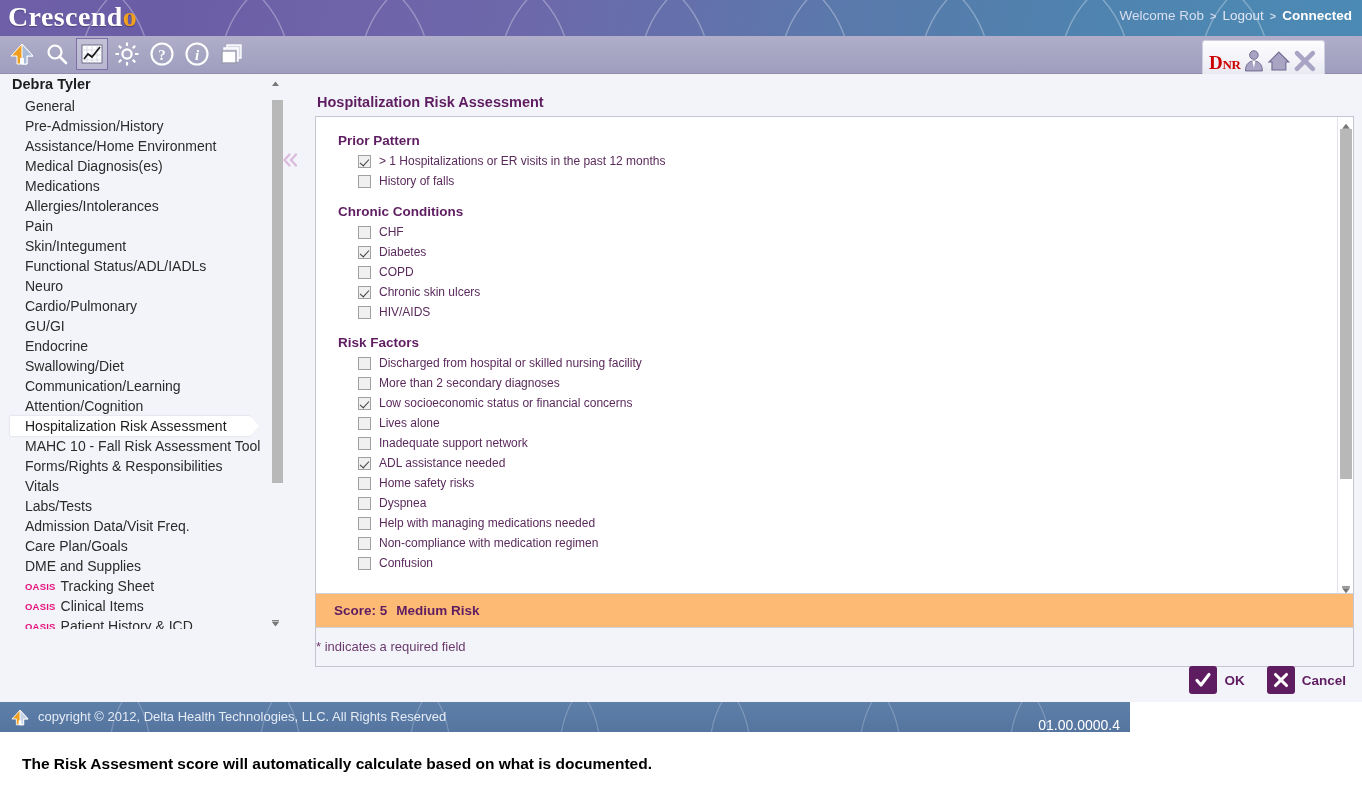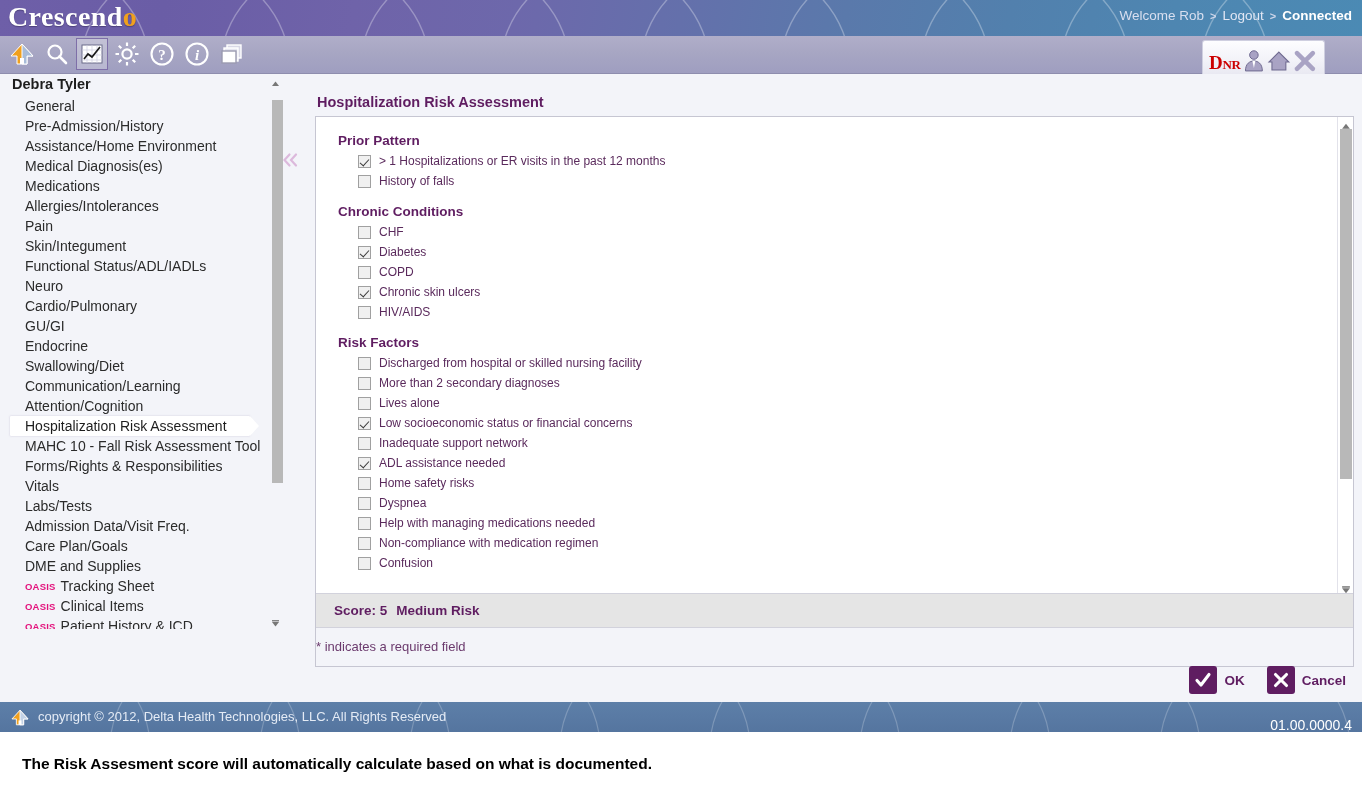--- a/index.html
+++ b/index.html
@@ -214,21 +214,21 @@
     width: 4px; height: 8px;
     border: solid #3a3a3a;
     border-width: 0 1.8px 1.8px 0;
     transform: rotate(42deg);
   }
   .cb-label { font-size: 12px; color: #5a2a5c; }
 
   .score-bar {
     position: absolute; left: 0; bottom: 0;
     width: 1037px; height: 73px;
-    background: #e5e5e5;
+    background: #fdba74;
     border-top: 1px solid #d2d2dc;
   }
   .score-text {
     position: absolute; left: 18px; top: 9px;
     font-size: 13.5px; font-weight: bold; color: #5f1d61;
   }
   .score-text .gap { display: inline-block; width: 9px; }
   .req-note-wrap {
     position: absolute; left: 0; top: 33px;
     width: 1037px; height: 39px;
@@ -250,21 +250,21 @@
     width: 28px; height: 28px;
     background: #5f1d61;
     border-radius: 3px;
     display: flex; align-items: center; justify-content: center;
   }
   .act-label { font-size: 13.5px; font-weight: bold; color: #5f1d61; }
 
   
   .footer {
     position: absolute; left: 0; top: 702px;
-    width: 1362px; height: 30px;
+    width: 1130px; height: 30px;
     background: linear-gradient(180deg, #5d7fa8 0%, #597aa4 50%, #55759f 100%);
     overflow: hidden;
   }
   .footer .arcs2 { position: absolute; left: 0; top: -30px; width: 1362px; height: 76px; opacity: .22; }
   .footer-logo { position: absolute; left: 10px; top: 6px; z-index: 2; }
   .footer-text {
     position: absolute; left: 38px; top: 7px;
     font-size: 13px; color: #e4ebf5; z-index: 2;
   }
   .footer-version {
@@ -499,26 +499,26 @@
                 <div class="group-title">Risk Factors</div>
                 <div class="cb-row">
                   <span class="cb"></span>
                   <span class="cb-label">Discharged from hospital or skilled nursing facility</span>
                 </div>
                 <div class="cb-row">
                   <span class="cb"></span>
                   <span class="cb-label">More than 2 secondary diagnoses</span>
                 </div>
                 <div class="cb-row">
-                  <span class="cb"></span>
-                  <span class="cb-label">Lives alone</span>
-                </div>
-                <div class="cb-row">
                   <span class="cb on"></span>
                   <span class="cb-label">Low socioeconomic status or financial concerns</span>
+                </div>
+                <div class="cb-row">
+                  <span class="cb"></span>
+                  <span class="cb-label">Lives alone</span>
                 </div>
                 <div class="cb-row">
                   <span class="cb"></span>
                   <span class="cb-label">Inadequate support network</span>
                 </div>
                 <div class="cb-row">
                   <span class="cb on"></span>
                   <span class="cb-label">ADL assistance needed</span>
                 </div>
                 <div class="cb-row">

